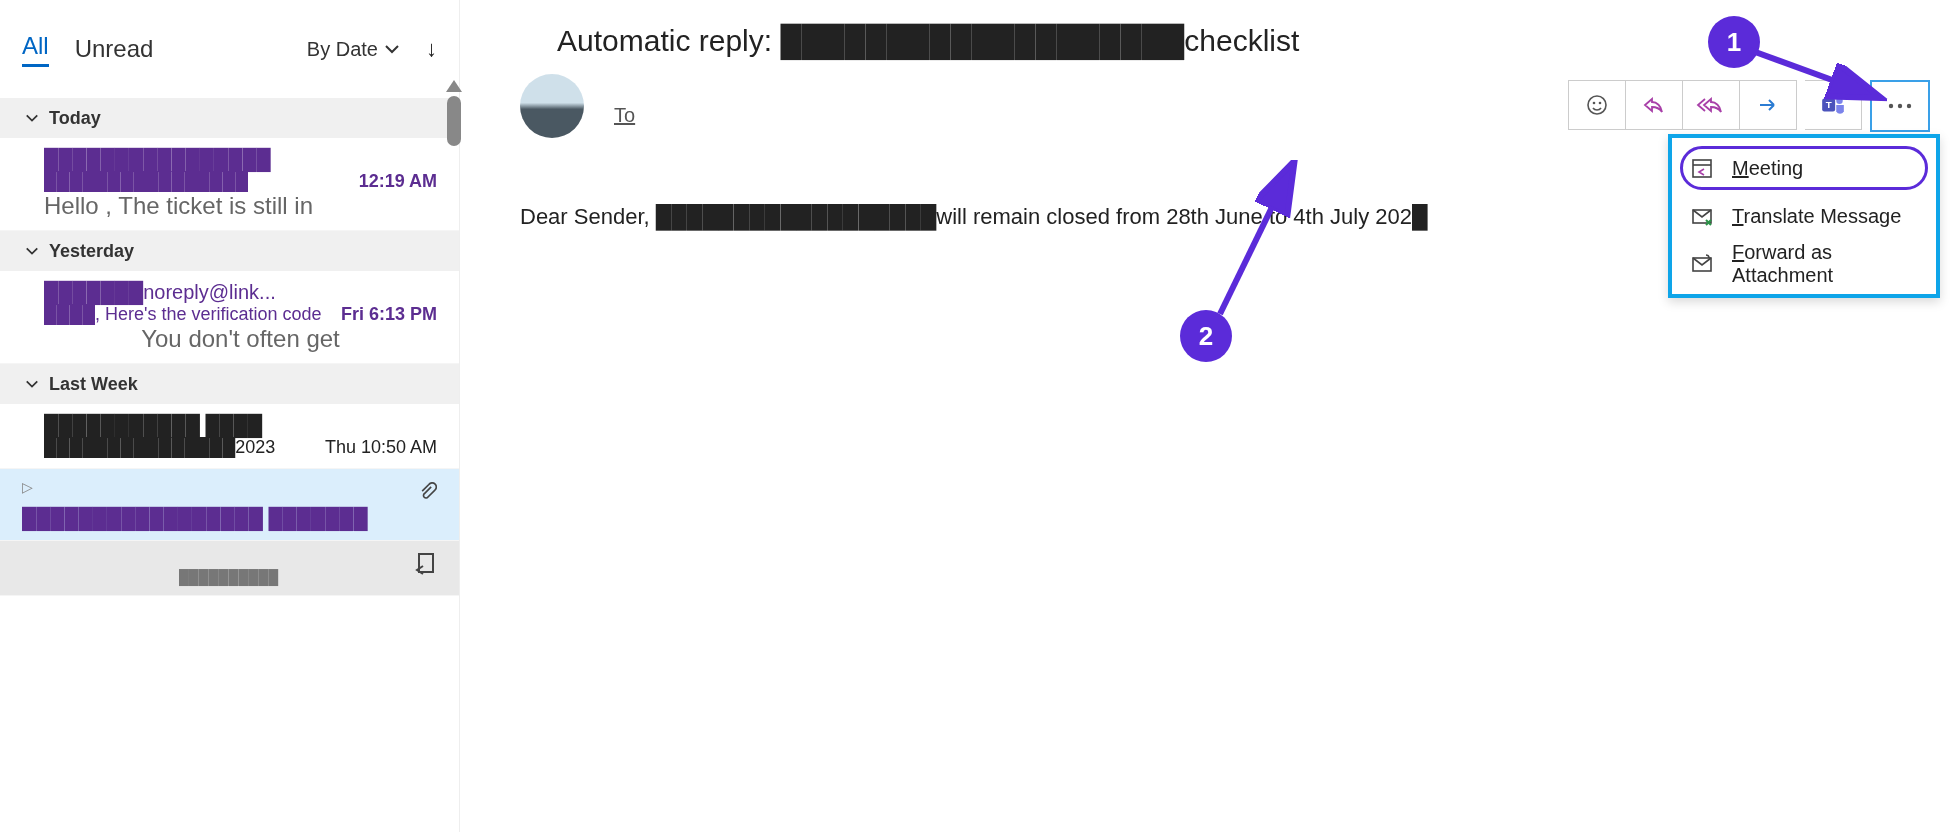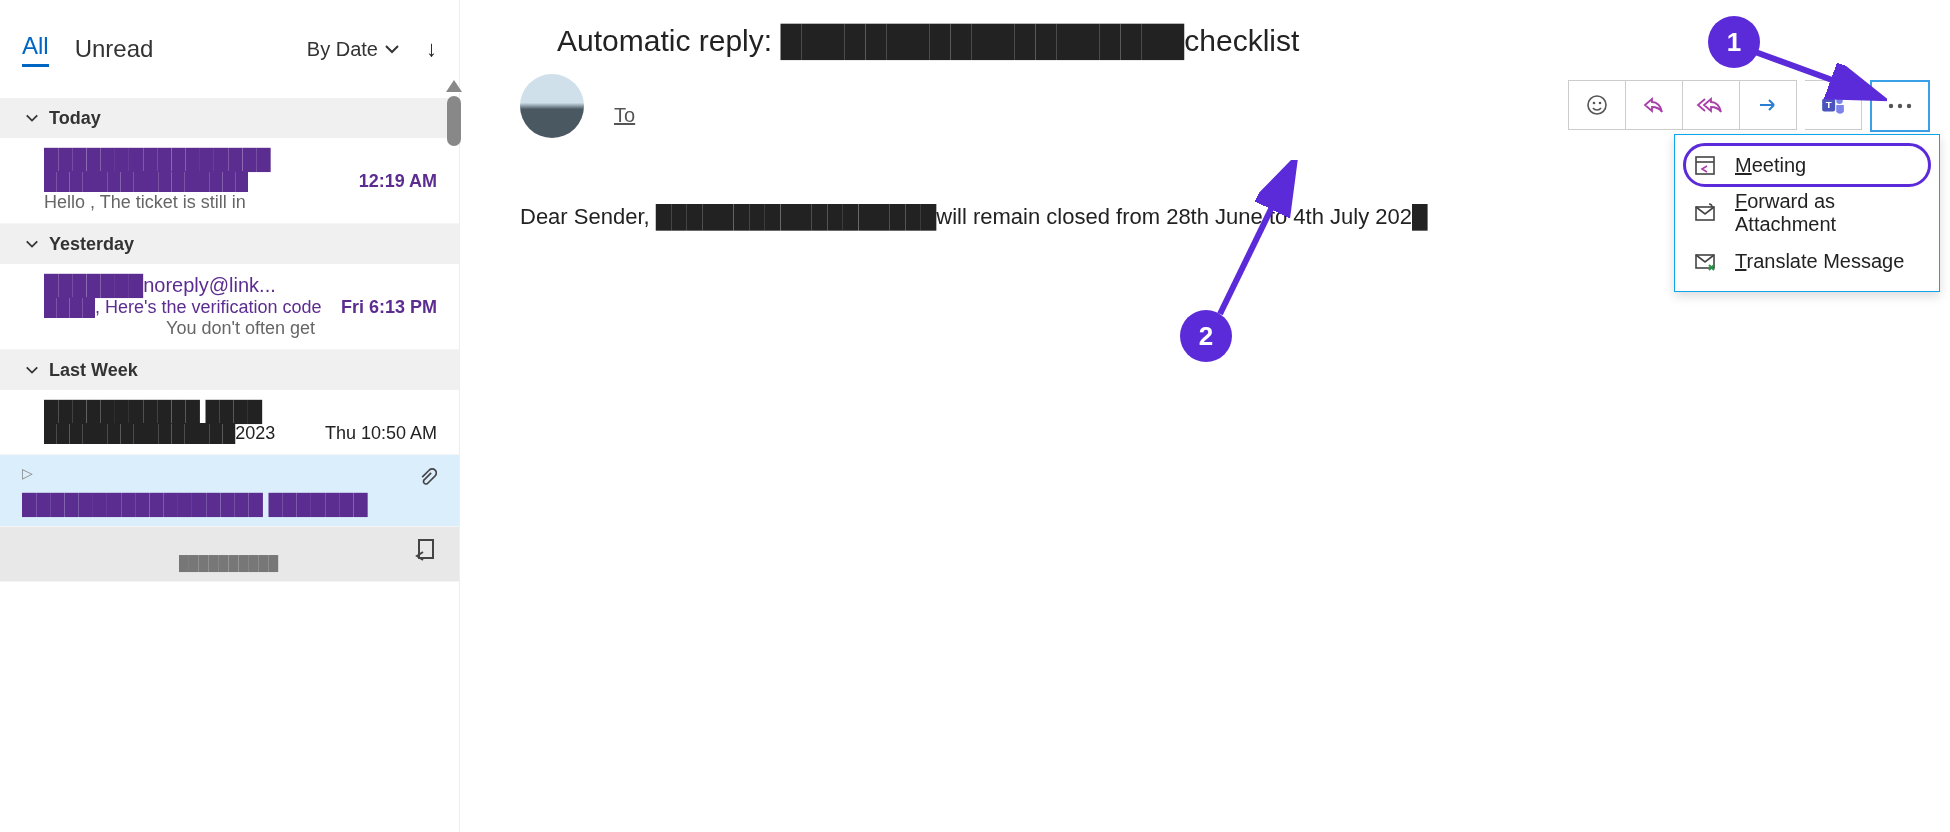--- a/index.html
+++ b/index.html
@@ -13,38 +13,38 @@
 .sort{font-size:20px;color:#333;display:flex;align-items:center;cursor:pointer;}
 .sort svg{margin-left:6px;}
 .down-arrow{font-size:22px;margin-left:26px;cursor:pointer;}
 .grp-header{background:#f0f0f0;height:40px;display:flex;align-items:center;padding-left:25px;font-weight:600;color:#333;font-size:18px;cursor:pointer;}
 .grp-header svg{margin-right:10px;}
 .msg{padding:10px 22px 10px 44px;border-bottom:1px solid #f5f5f5;cursor:pointer;}
 .msg .line1{font-size:20px;color:#5c2d91;}
 .msg .row2{display:flex;}
 .msg .subj{flex:1;font-size:18px;color:#5c2d91;overflow:hidden;text-overflow:ellipsis;white-space:nowrap;}
 .msg .time{font-size:18px;color:#5c2d91;font-weight:600;margin-left:10px;white-space:nowrap;}
-.msg .prev{font-size:18px;color:#666;}
+.msg .prev{font-size:24px;color:#666;}
 .msg.sel{background:#dbeefc;}
 .msg.sel2{background:#e8e8e8;}
 .msg .attach{float:right;color:#444;}
 .msg .prev.center{text-align:center;}
 .scrollbar{position:absolute;right:-5px;top:80px;}
 .pane-right{position:absolute;top:0;left:500px;right:0;padding:24px 0 0 20px;}
 .subject{font-size:30px;color:#222;margin-left:37px;}
 .hdr-row{display:flex;align-items:flex-start;margin-top:16px;}
 .avatar{width:64px;height:64px;border-radius:50%;background:linear-gradient(#cfe0ea 45%,#4a5862 55%);margin-right:30px;}
 .to-label{font-size:20px;color:#555;margin-top:30px;text-decoration:underline;}
 .actions{position:absolute;top:80px;right:20px;display:flex;}
 .actbtn{width:56px;height:48px;border:1px solid #ccc;display:flex;align-items:center;justify-content:center;font-size:22px;cursor:pointer;background:#fff;}
 .actbtn+.actbtn{border-left:none;}
 .actbtn.sep{margin-left:8px;}
 .actbtn.more{border:2px solid #3aa0e8;color:#555;margin-left:8px;}
 .body-text{margin-top:60px;font-size:22px;line-height:1.7;color:#222;max-width:980px;}
-.ctx-menu{position:absolute;right:10px;top:134px;width:264px;background:#fff;border:1px solid #0ea5e9;box-shadow:0 4px 10px rgba(0,0,0,.15);padding:6px 0;}
+.ctx-menu{position:absolute;right:10px;top:134px;width:264px;background:#fff;border:4px solid #0ea5e9;box-shadow:0 4px 10px rgba(0,0,0,.15);padding:6px 0;}
 .ctx-item{display:flex;align-items:center;height:48px;padding:0 18px;font-size:20px;color:#222;cursor:pointer;}
 .ctx-item svg,.ctx-item .ico{margin-right:18px;flex:0 0 24px;}
 .ctx-item.hi{position:relative;}
 .ctx-item.hi::before{content:"";position:absolute;inset:2px 8px;border:3px solid #5b2bd9;border-radius:26px;pointer-events:none;}
 .ctx-item .ul{text-decoration:underline;}
 .callout{position:absolute;width:52px;height:52px;border-radius:50%;background:#5b2bd9;color:#fff;font-size:26px;font-weight:700;display:flex;align-items:center;justify-content:center;pointer-events:none;}
 .arrow{position:absolute;stroke:#5b2bd9;fill:#5b2bd9;pointer-events:none;}
 </style>
 </head>
 <body>
@@ -197,31 +197,31 @@
           <rect x="3" y="4" width="18" height="17" stroke="#444" stroke-width="1.6" fill="none"></rect>
           <line x1="3" y1="9" x2="21" y2="9" stroke="#444" stroke-width="1.6"></line>
           <path d="M14 13l-5 3 5 3" stroke="#a83fa8" stroke-width="1.6" fill="none"></path>
         </svg>
       <span><span class="ul">M</span>eeting</span>
     </div>
     <div class="ctx-item">
       <svg class="ico" width="24" height="24" viewBox="0 0 24 24">
           <rect x="3" y="6" width="18" height="13" stroke="#444" stroke-width="1.6" fill="none"></rect>
           <path d="M3 6l9 7 9-7" stroke="#444" stroke-width="1.6" fill="none"></path>
-          <path d="M16 3c2 0 3 1 3 3" stroke="#444" stroke-width="1.6" fill="none"></path>
-        </svg>
-      <span><span class="ul">F</span>orward as Attachment</span>
+          <path d="M16 16l5 5m0-5l-5 5" stroke="#2b9348" stroke-width="2"></path>
+        </svg>
+      <span><span class="ul">T</span>ranslate Message</span>
     </div>
     <div class="ctx-item">
       <svg class="ico" width="24" height="24" viewBox="0 0 24 24">
           <rect x="3" y="6" width="18" height="13" stroke="#444" stroke-width="1.6" fill="none"></rect>
           <path d="M3 6l9 7 9-7" stroke="#444" stroke-width="1.6" fill="none"></path>
-          <path d="M16 16l5 5m0-5l-5 5" stroke="#2b9348" stroke-width="2"></path>
-        </svg>
-      <span><span class="ul">T</span>ranslate Message</span>
+          <path d="M16 3c2 0 3 1 3 3" stroke="#444" stroke-width="1.6" fill="none"></path>
+        </svg>
+      <span><span class="ul">F</span>orward as Attachment</span>
     </div>
   </div>
 </div>
 
 <div class="callout" style="top:16px;right:190px;">1</div>
 <svg class="arrow" style="top:46px;right:60px;" width="140" height="60">
     <defs>
       <marker id="ah1" markerWidth="10" markerHeight="10" refX="8" refY="3" orient="auto">
         <path d="M0,0 L0,6 L9,3 z" fill="#5b2bd9"></path>
       </marker>

